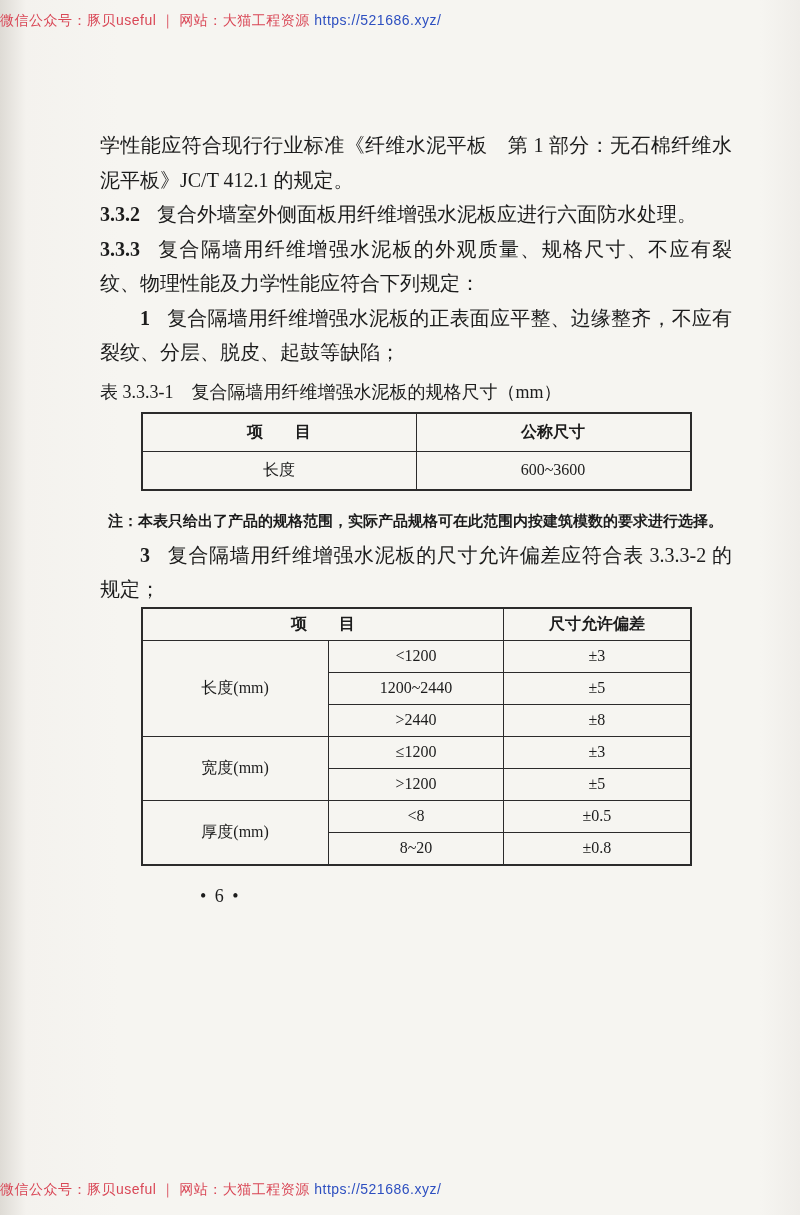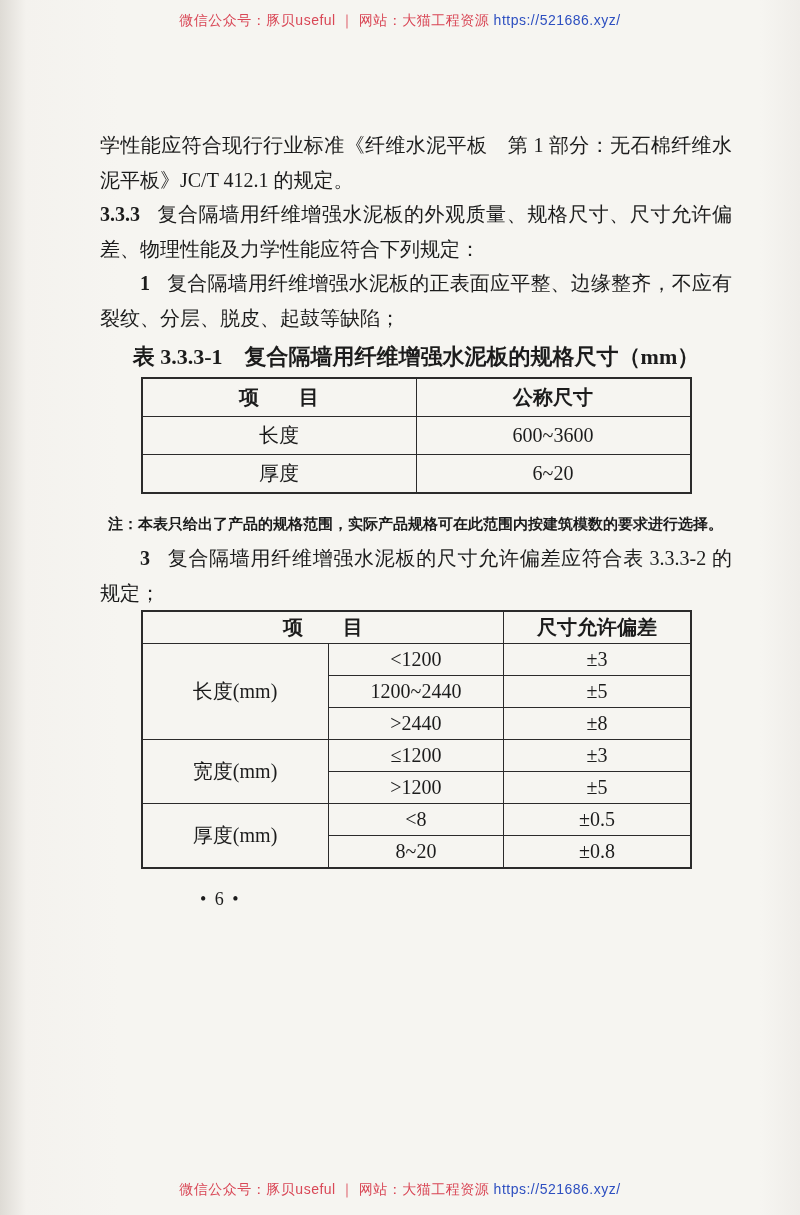--- a/index.html
+++ b/index.html
@@ -12,47 +12,45 @@
   }
   .page{
     position:relative;
     width:800px;height:1215px;
     background:
       linear-gradient(to right, #dedbd5 0px, #f4f2ee 26px, #f6f5f1 120px, #f6f5f1 760px, #efede9 800px);
     overflow:hidden;
   }
   .watermark{
     position:absolute;left:0;width:100%;
-    text-align:center;
     font-size:14px;
     font-family:"Liberation Sans","DejaVu Sans",sans-serif;
     letter-spacing:.5px;
   }
   .watermark.top{top:12px;}
   .watermark.bottom{bottom:16px;}
   .wm-red{color:#d94756;}
   .wm-blue{color:#2d4fc0;}
   .content{
     padding:128px 68px 0 100px;
   }
   p{margin:0;font-size:20px;line-height:34.5px;text-align:justify;}
   .num{font-weight:700;margin-right:.85em;}
   .item{text-indent:2em;}
   .caption{
-    text-align:center;
-    font-weight:700;
-    font-size:22px;
+    font-weight:400;
+    font-size:18px;
     margin:10px 0 8px 0;
     line-height:24px;
   }
   table{
     border-collapse:collapse;
     width:551px;
     margin:0 auto;
-    font-size:20px;
+    font-size:16px;
     table-layout:fixed;
   }
   table, th, td{border:1px solid #2b2b2b;}
   table{border-width:2px;}
   th, td{
     text-align:center;
     vertical-align:middle;
     font-weight:400;
     padding:0 4px;
   }
@@ -82,23 +80,26 @@
   <div class="watermark top">
     <span class="wm-red">微信公众号：豚贝useful ｜ 网站：大猫工程资源</span>
     <span> </span>
     <span class="wm-blue">https://521686.xyz/</span>
   </div>
 
   <div class="content">
 
     <p><span>学性能应符合现行行业标准《纤维水泥平板　第 1 部分：无石棉纤维水泥平板》JC/T 412.1 的规定。</span></p>
 
+    <p>
+      <span class="num">3.3.2</span><span>复合外墙室外侧面板用纤维增强水泥板应进行六面防水处理。</span>
+    </p>
 
     <p>
-      <span class="num">3.3.3</span><span>复合隔墙用纤维增强水泥板的外观质量、规格尺寸、尺寸允许偏差、物理性能及力学性能应符合下列规定：</span>
+      <span class="num">3.3.3</span><span>复合隔墙用纤维增强水泥板的外观质量、规格尺寸、不应有裂纹、物理性能及力学性能应符合下列规定：</span>
     </p>
 
     <p class="item">
       <span class="num">1</span><span>复合隔墙用纤维增强水泥板的正表面应平整、边缘整齐，不应有裂纹、分层、脱皮、起鼓等缺陷；</span>
     </p>
 
 
     <div class="caption">表 3.3.3-1　复合隔墙用纤维增强水泥板的规格尺寸（mm）</div>
 
     <table class="t1">
@@ -107,24 +108,20 @@
           <col style="width:50%">
         </colgroup>
       <tbody>
           <tr>
         <th>项　　目</th>
         <th>公称尺寸</th>
       </tr>
       <tr>
         <td>长度</td>
         <td>600~3600</td>
-      </tr>
-      <tr>
-        <td>厚度</td>
-        <td>6~20</td>
       </tr>
     </tbody>
       </table>
 
     <div class="note">注：本表只给出了产品的规格范围，实际产品规格可在此范围内按建筑模数的要求进行选择。</div>
 
     <p class="item">
       <span class="num">3</span><span>复合隔墙用纤维增强水泥板的尺寸允许偏差应符合表 3.3.3-2 的规定；</span>
     </p>
 

